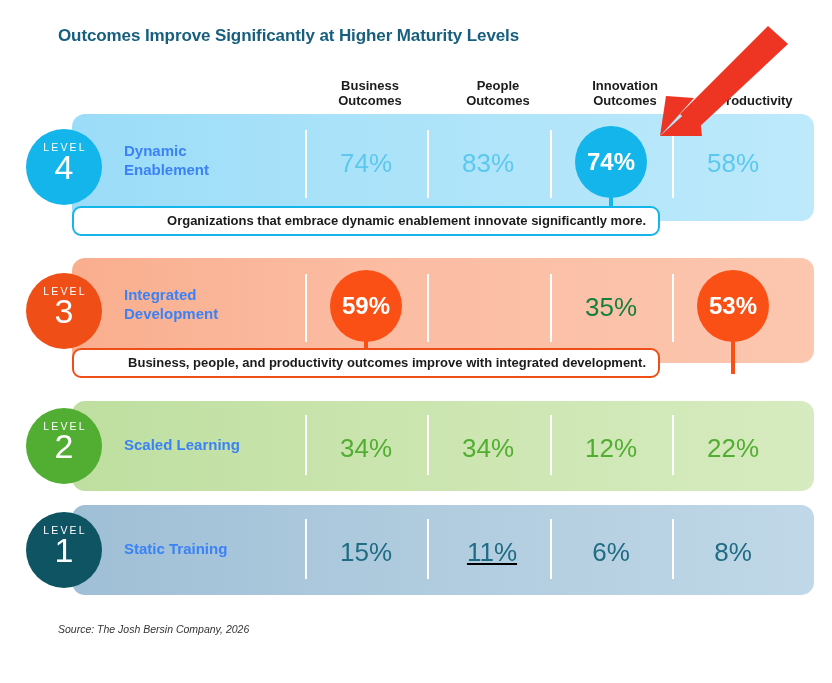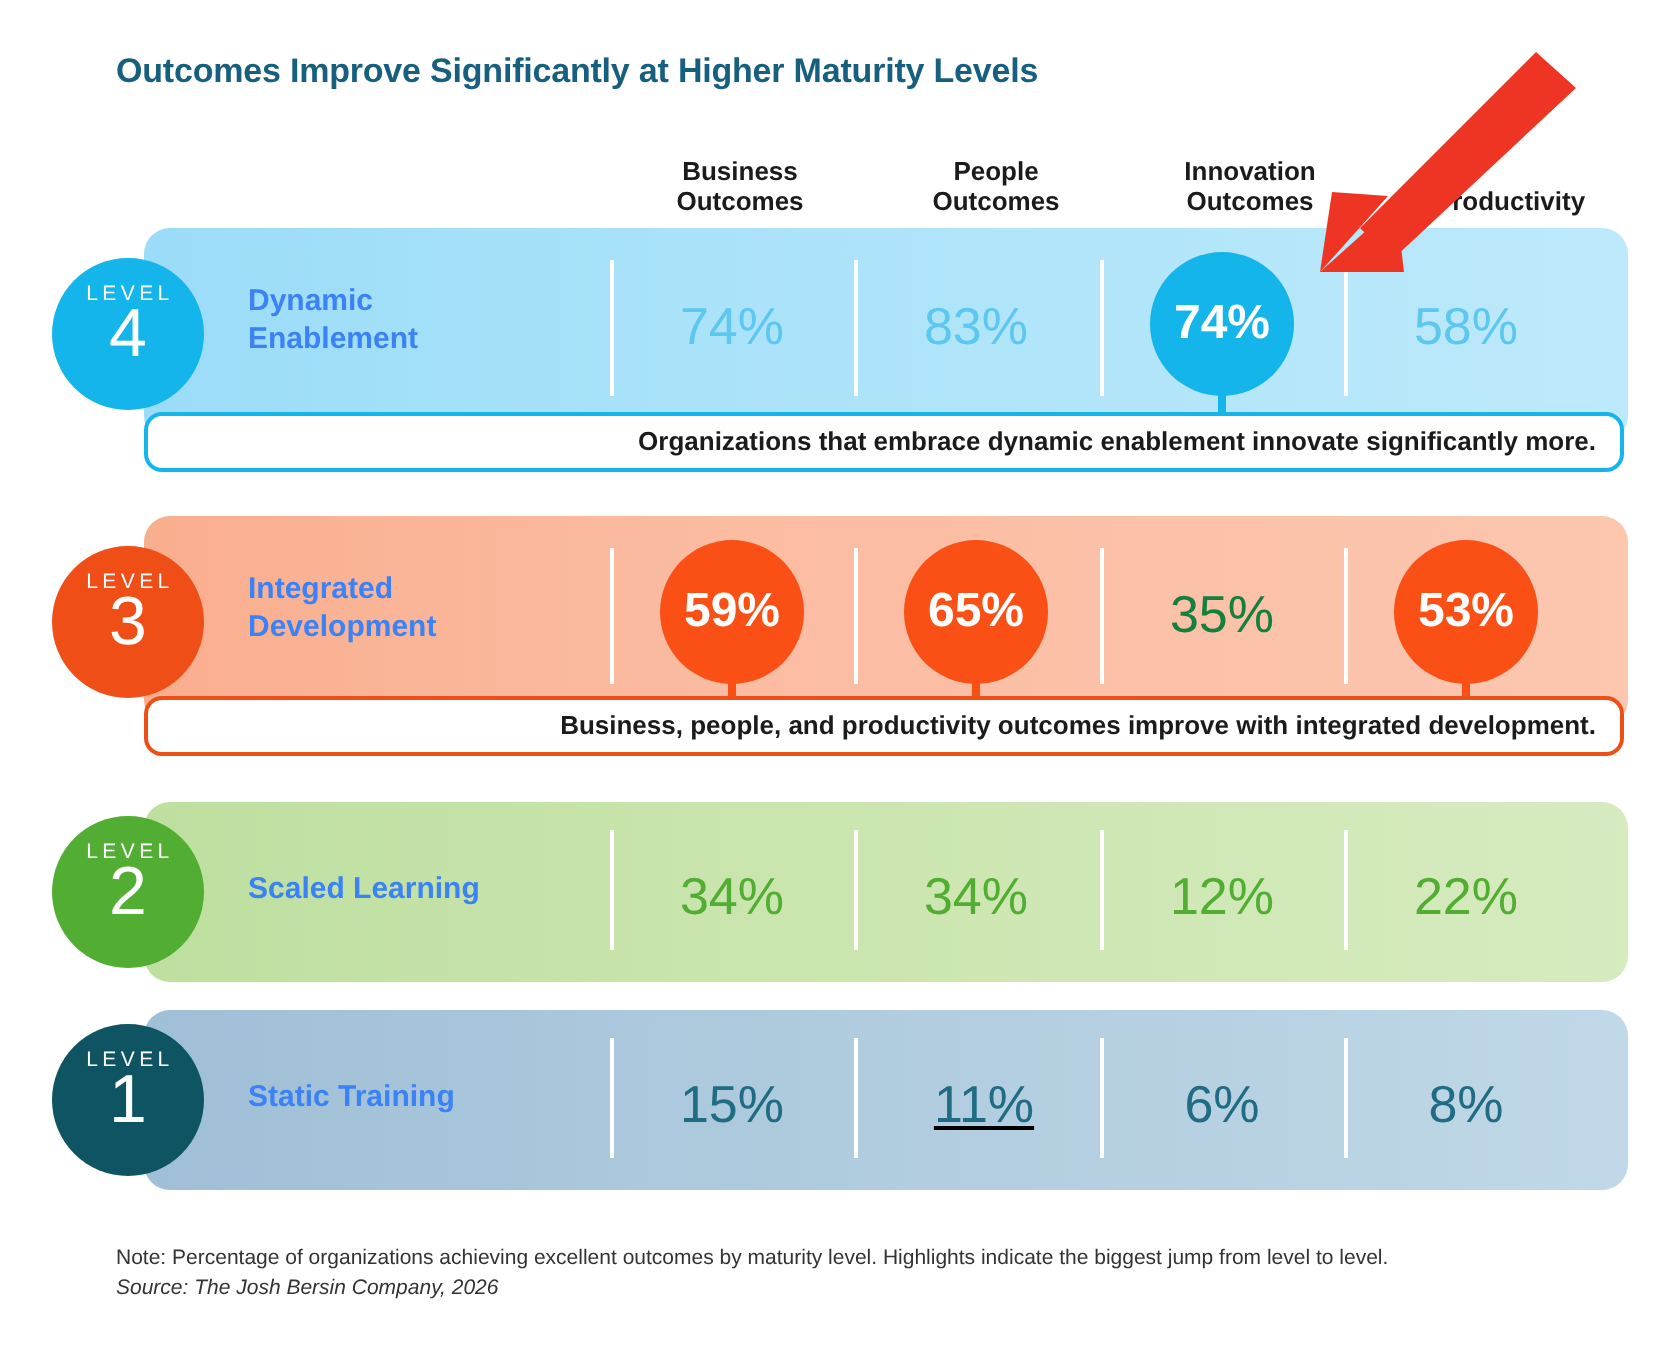--- a/index.html
+++ b/index.html
@@ -145,21 +145,21 @@
     left:50%;margin-left:-2px;
     width:4px;top:58px;height:34px;
     z-index:1;
   }
   .row.lv4 .stem{background:#13B5EA;}
   .row.lv3 .stem{background:#FA5015;}
 
   
   .callout{
     position:absolute;
-    left:0px;width:740px;
+    left:0px;width:588px;
     height:30px;
     background:#ffffff;
     border-radius:9px;
     box-sizing:border-box;
     z-index:5;
   }
   .row.lv4 .callout{top:92px;border:2px solid #13B5EA;}
   .row.lv3 .callout{top:90px;border:2px solid #F04E17;}
   .callout .ctext{
     position:absolute;right:12px;top:0;
@@ -260,24 +260,20 @@
 
     <div class="divider" style="left:233px;"></div>
     <div class="divider" style="left:355px;"></div>
     <div class="divider" style="left:478px;"></div>
     <div class="divider" style="left:600px;"></div>
 
     <div class="cell" style="left:234px;">
       <div class="stem"></div>
       <div class="bubble">59%</div>
     </div>
-    <div class="cell" style="left:356px;">
-      <div class="stem"></div>
-      <div class="bubble">65%</div>
-    </div>
     <div class="cell" style="left:479px;">
       <span class="plain">35%</span>
     </div>
     <div class="cell" style="left:601px;">
       <div class="stem"></div>
       <div class="bubble">53%</div>
     </div>
 
     <div class="callout">
       <span class="ctext">Business, people, and productivity outcomes improve with integrated development.</span>
@@ -348,17 +344,16 @@
 
   <svg class="arrow" viewBox="0 0 170 125">
     <g fill="#EE3524">
       <path d="M128 8 L148 26 L56 112 L40 96 Z"></path>
       <path d="M20 118 L58 84 L62 118 Z"></path>
       <path d="M20 118 L54 80 L26 78 Z"></path>
     </g>
   </svg>
 
   <div class="foot">
-    <div>Note: Percentage of organizations achieving excellent outcomes by maturity level. Highlights indicate the biggest jump from level to level.</div>
     <div class="src">Source: The Josh Bersin Company, 2026</div>
   </div>
 
 </div>
 
 </body></html>

